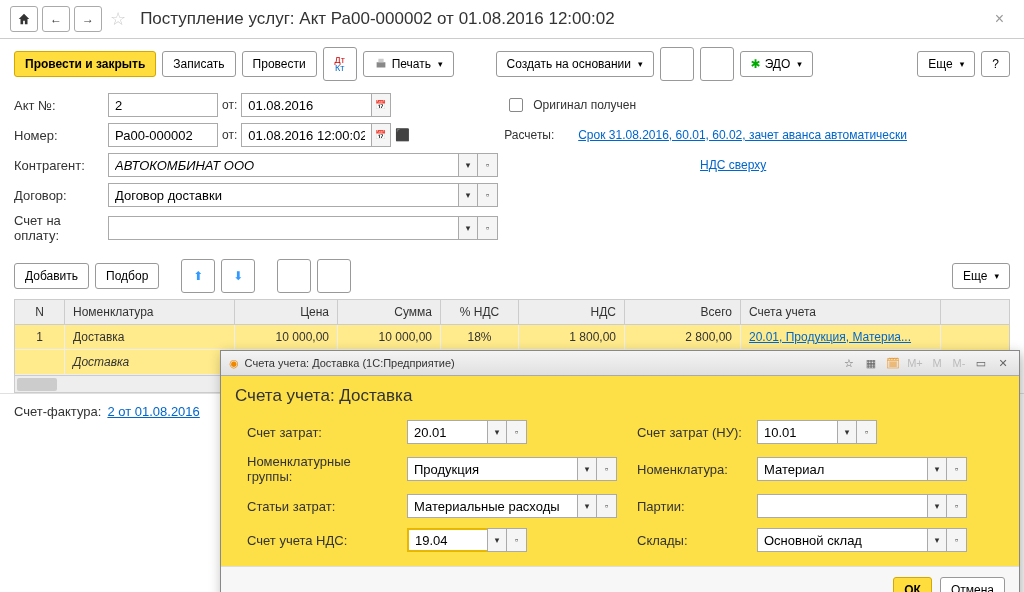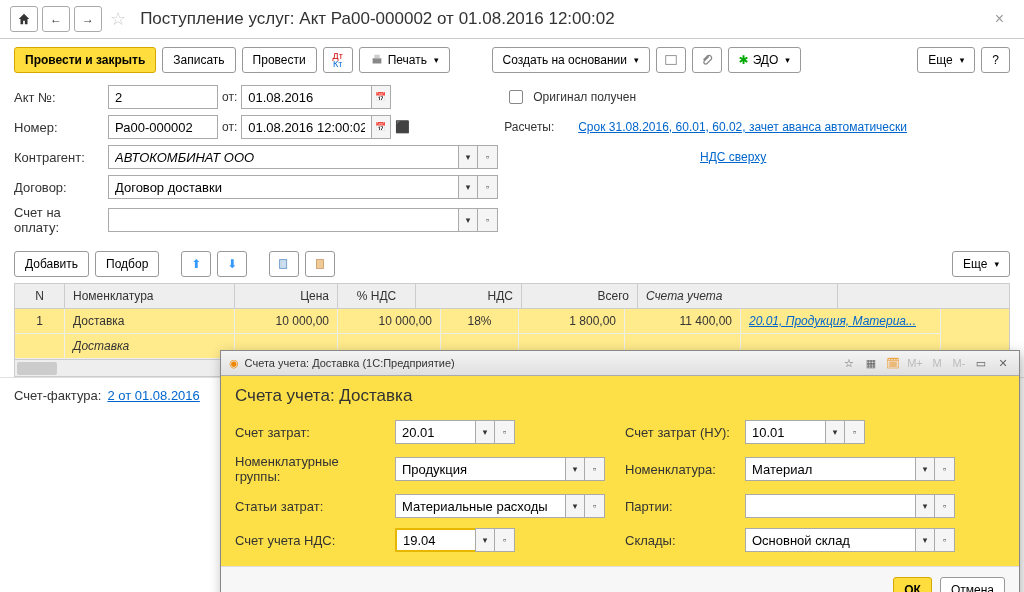--- a/index.html
+++ b/index.html
@@ -10,21 +10,21 @@
 .topnav { display: flex; align-items: center; padding: 6px 10px; gap: 4px; border-bottom: 1px solid #ccc; }
 .nav-btn { width: 28px; height: 26px; border: 1px solid #aaa; border-radius: 3px; background: #fff; display: flex; align-items: center; justify-content: center; cursor: pointer; }
 .star-icon { color: #ccc; font-size: 18px; margin: 0 4px; }
 .page-title { font-size: 17px; font-weight: normal; margin-left: 6px; }
 .close-x { margin-left: auto; color: #999; font-size: 16px; cursor: pointer; padding: 4px 10px; }
 
 
 .toolbar { display: flex; align-items: center; padding: 8px 14px; gap: 6px; flex-wrap: wrap; }
 .btn { border: 1px solid #999; border-radius: 3px; background: #fff; padding: 4px 10px; cursor: pointer; font-size: 12px; height: 26px; display: inline-flex; align-items: center; gap: 4px; }
 .btn-yellow { background: #ffdd3c; border-color: #d4a800; font-weight: bold; }
-.btn-icon { width: 30px; padding: 0; justify-content: center; }
+.btn-icon { width: 30px; padding: 16px; justify-content: center; }
 .btn-dropdown::after { content: "▾"; font-size: 9px; margin-left: 3px; }
 
 
 .form-area { padding: 4px 14px; }
 .form-row { display: flex; align-items: center; margin-bottom: 6px; gap: 4px; }
 .label { width: 90px; font-size: 13px; }
 .input { border: 1px solid #aaa; padding: 3px 6px; font-size: 13px; height: 24px; background: #fff; }
 .input-combo { display: flex; }
 .input-combo .input { border-right: none; }
 .combo-btn { width: 20px; height: 24px; border: 1px solid #aaa; background: #f5f5f5; display: flex; align-items: center; justify-content: center; font-size: 9px; cursor: pointer; }
@@ -43,35 +43,35 @@
 .grid-row { display: flex; }
 .grid-row > div { padding: 5px 8px; border-right: 1px solid #eee; border-bottom: 1px solid #eee; font-size: 12px; }
 .grid-row.highlight { background: #ffeb8c; }
 .col-n { width: 50px; text-align: center; }
 .col-nom { width: 170px; }
 .col-price { width: 103px; text-align: right; }
 .col-sum { width: 103px; text-align: right; }
 .col-vatp { width: 78px; text-align: center; }
 .col-vat { width: 106px; text-align: right; }
 .col-total { width: 116px; text-align: right; }
-.col-acc { width: 200px; font-style: italic; }
+.col-acc { width: 200px; }
 
 .scrollbar { margin: 0 14px; height: 17px; background: #eee; border: 1px solid #ccc; border-top: none; display: flex; align-items: center; }
 .scroll-thumb { width: 40px; height: 13px; background: #ccc; border-radius: 2px; margin-left: 2px; }
 
 .footer { padding: 10px 14px; border-top: 1px solid #e0e0e0; font-size: 13px; display:flex; gap:6px; align-items:center; }
 
 
 .popup { position: absolute; left: 220px; top: 350px; width: 800px; background: #f7f7f7; border: 1px solid #888; box-shadow: 2px 4px 12px rgba(0,0,0,.3); }
 .popup-titlebar { background: linear-gradient(#f4f4f4,#e0e0e0); padding: 4px 8px; display: flex; align-items: center; gap: 6px; border-bottom: 1px solid #aaa; font-size: 11px; }
 .popup-titlebar .spacer { flex: 1; }
 .tb-icon { width: 16px; height: 16px; display: inline-flex; align-items: center; justify-content: center; font-size: 11px; color: #666; }
 .popup-body { padding: 10px 14px 14px; background: #fde047; }
 .popup-title { font-size: 17px; font-weight: normal; margin-bottom: 14px; }
-.popup-grid { display: grid; grid-template-columns: 150px 220px 110px 230px; row-gap: 10px; column-gap: 10px; align-items: center; }
+.popup-grid { display: grid; grid-template-columns: 150px 220px 110px 230px; row-gap: 10px; column-gap: 10px; align-items: center; margin-left: 12px; }
 .popup-grid .label2 { font-size: 13px; }
 .input-hl { border: 2px solid #e8b800; }
 .popup-footer { display: flex; justify-content: flex-end; gap: 8px; padding: 10px 14px; border-top: 1px solid #ddd; }
 .btn-ok { background: #ffdd3c; border-color: #d4a800; font-weight: bold; }
 
 svg.ico { width: 14px; height: 14px; }
 </style>
 </head>
 <body>
 
@@ -207,33 +207,34 @@
       </button>
     <div style="flex:1"></div>
     <button class="btn btn-dropdown">Еще</button>
   </div>
 
   <div class="grid">
     <div class="grid-header">
       <div class="col-n">N</div>
       <div class="col-nom">Номенклатура</div>
       <div class="col-price">Цена</div>
+      <div class="col-sum">Сумма</div>
       <div class="col-vatp">% НДС</div>
       <div class="col-vat">НДС</div>
       <div class="col-total">Всего</div>
       <div class="col-acc">Счета учета</div>
     </div>
     <div class="grid-row highlight">
       <div class="col-n">1</div>
       <div class="col-nom">Доставка</div>
       <div class="col-price">10 000,00</div>
       <div class="col-sum">10 000,00</div>
       <div class="col-vatp">18%</div>
       <div class="col-vat">1 800,00</div>
-      <div class="col-total">11 400,00</div>
+      <div class="col-total">2 800,00</div>
       <div class="col-acc"><span class="link">20.01, Продукция, Материа...</span></div>
     </div>
     <div class="grid-row highlight">
       <div class="col-n"></div>
       <div class="col-nom" style="font-style:italic">Доставка</div>
       <div class="col-price"></div>
       <div class="col-sum"></div>
       <div class="col-vatp"></div>
       <div class="col-vat"></div>
       <div class="col-total"></div>

